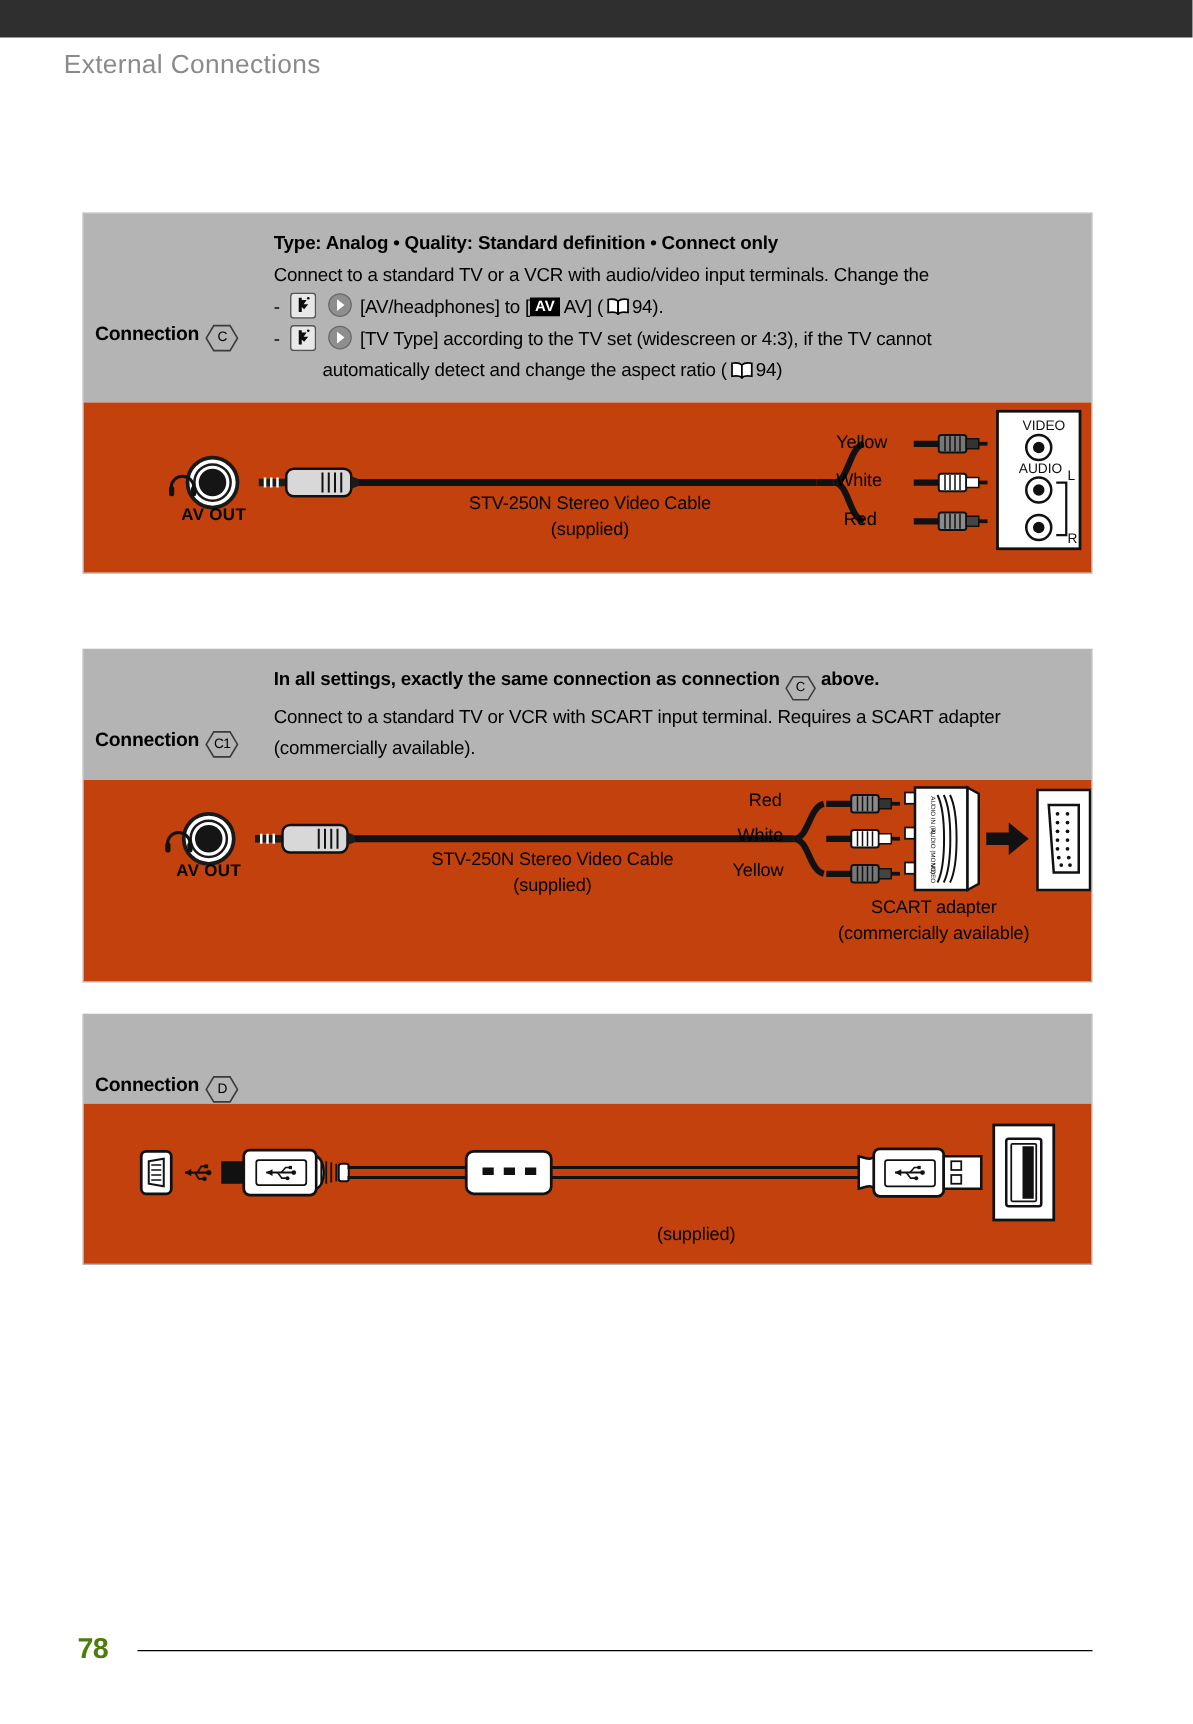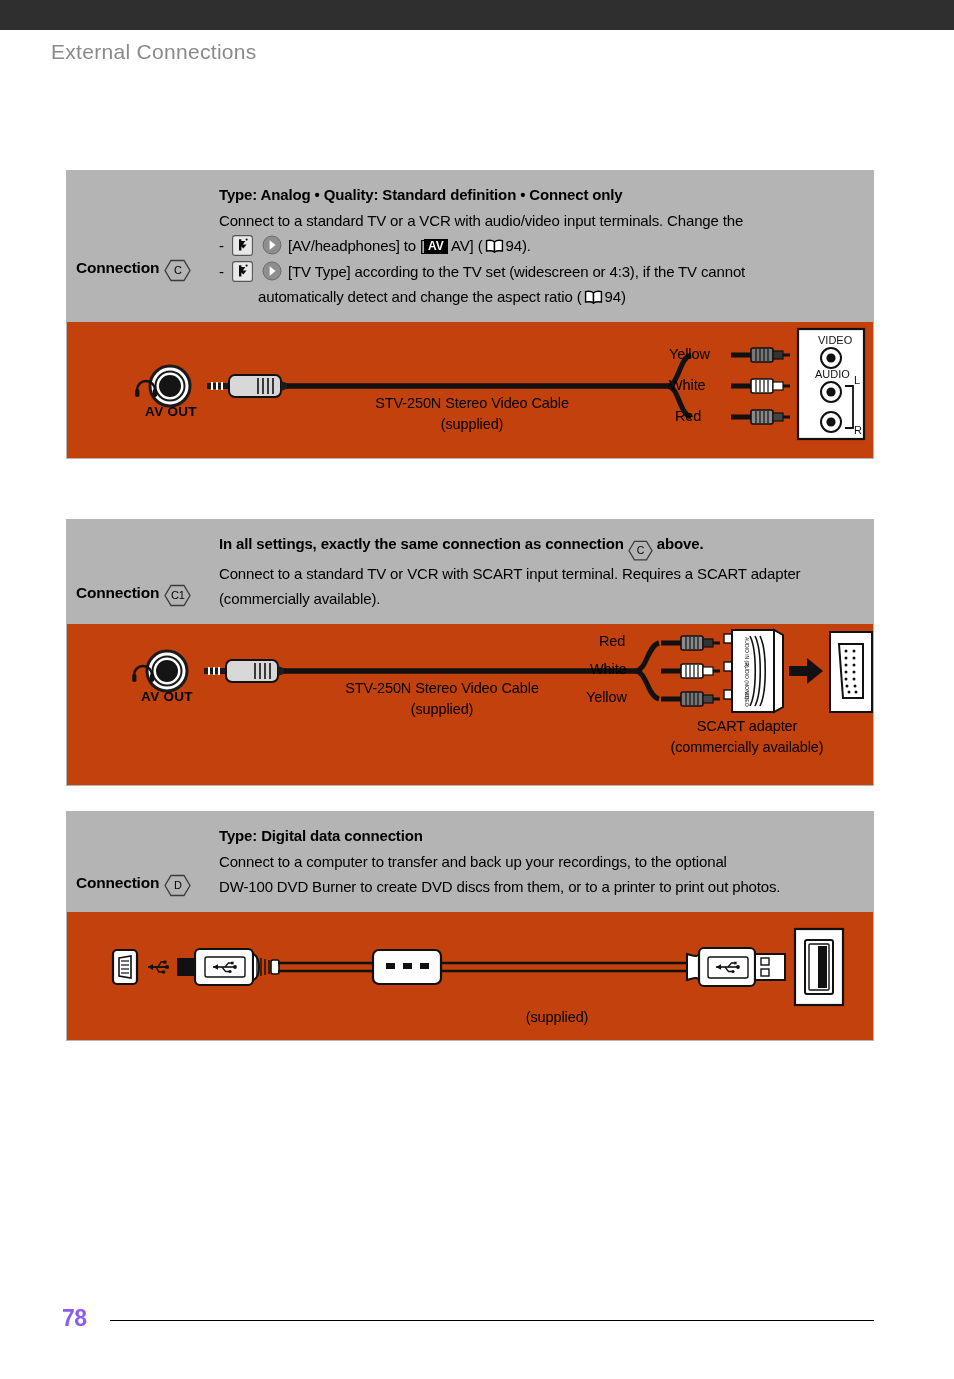--- a/index.html
+++ b/index.html
@@ -142,21 +142,21 @@
     white-space: nowrap;
   }
 
   
   .footer-num {
     position: absolute;
     left: 62px;
     top: 1305px;
     font-size: 23px;
     font-weight: bold;
-    color: #8b5cf6;
+    color: #4d7c0f;
     letter-spacing: -0.5px;
   }
   .footer-rule {
     position: absolute;
     left: 110px;
     top: 1320px;
     width: 764px;
     height: 1px;
     background: #000;
   }
@@ -497,25 +497,20 @@
         <span>Connection</span>
         <span class="hexbadge">
           <svg viewBox="0 0 27 23">
             <polygon points="7,1.5 20,1.5 26,11.5 20,21.5 7,21.5 1,11.5" fill="none" stroke="#3a3a3a" stroke-width="1.3"></polygon>
           </svg>
           <span>D</span>
         </span>
       </div>
     </div>
 
-    <div class="conn-text">
-      <div class="row bold">Type: Digital data connection</div>
-      <div class="row">Connect to a computer to transfer and back up your recordings, to the optional</div>
-      <div class="row">DW-100 DVD Burner to create DVD discs from them, or to a printer to print out photos.</div>
-    </div>
   </div>
 
   <div class="conn-body" style="height:128px;">
     <svg width="806" height="128" viewBox="0 0 806 128">
 
       <g>
         <rect x="46" y="38" width="24" height="34" rx="4" fill="#fff" stroke="#111" stroke-width="2.2"></rect>
         <path d="M52 46 L64 44 L64 66 L52 64 Z" fill="#fff" stroke="#111" stroke-width="1.6"></path>
         <g stroke="#111" stroke-width="1.2">
           <line x1="54" y1="49" x2="62" y2="49"></line>

